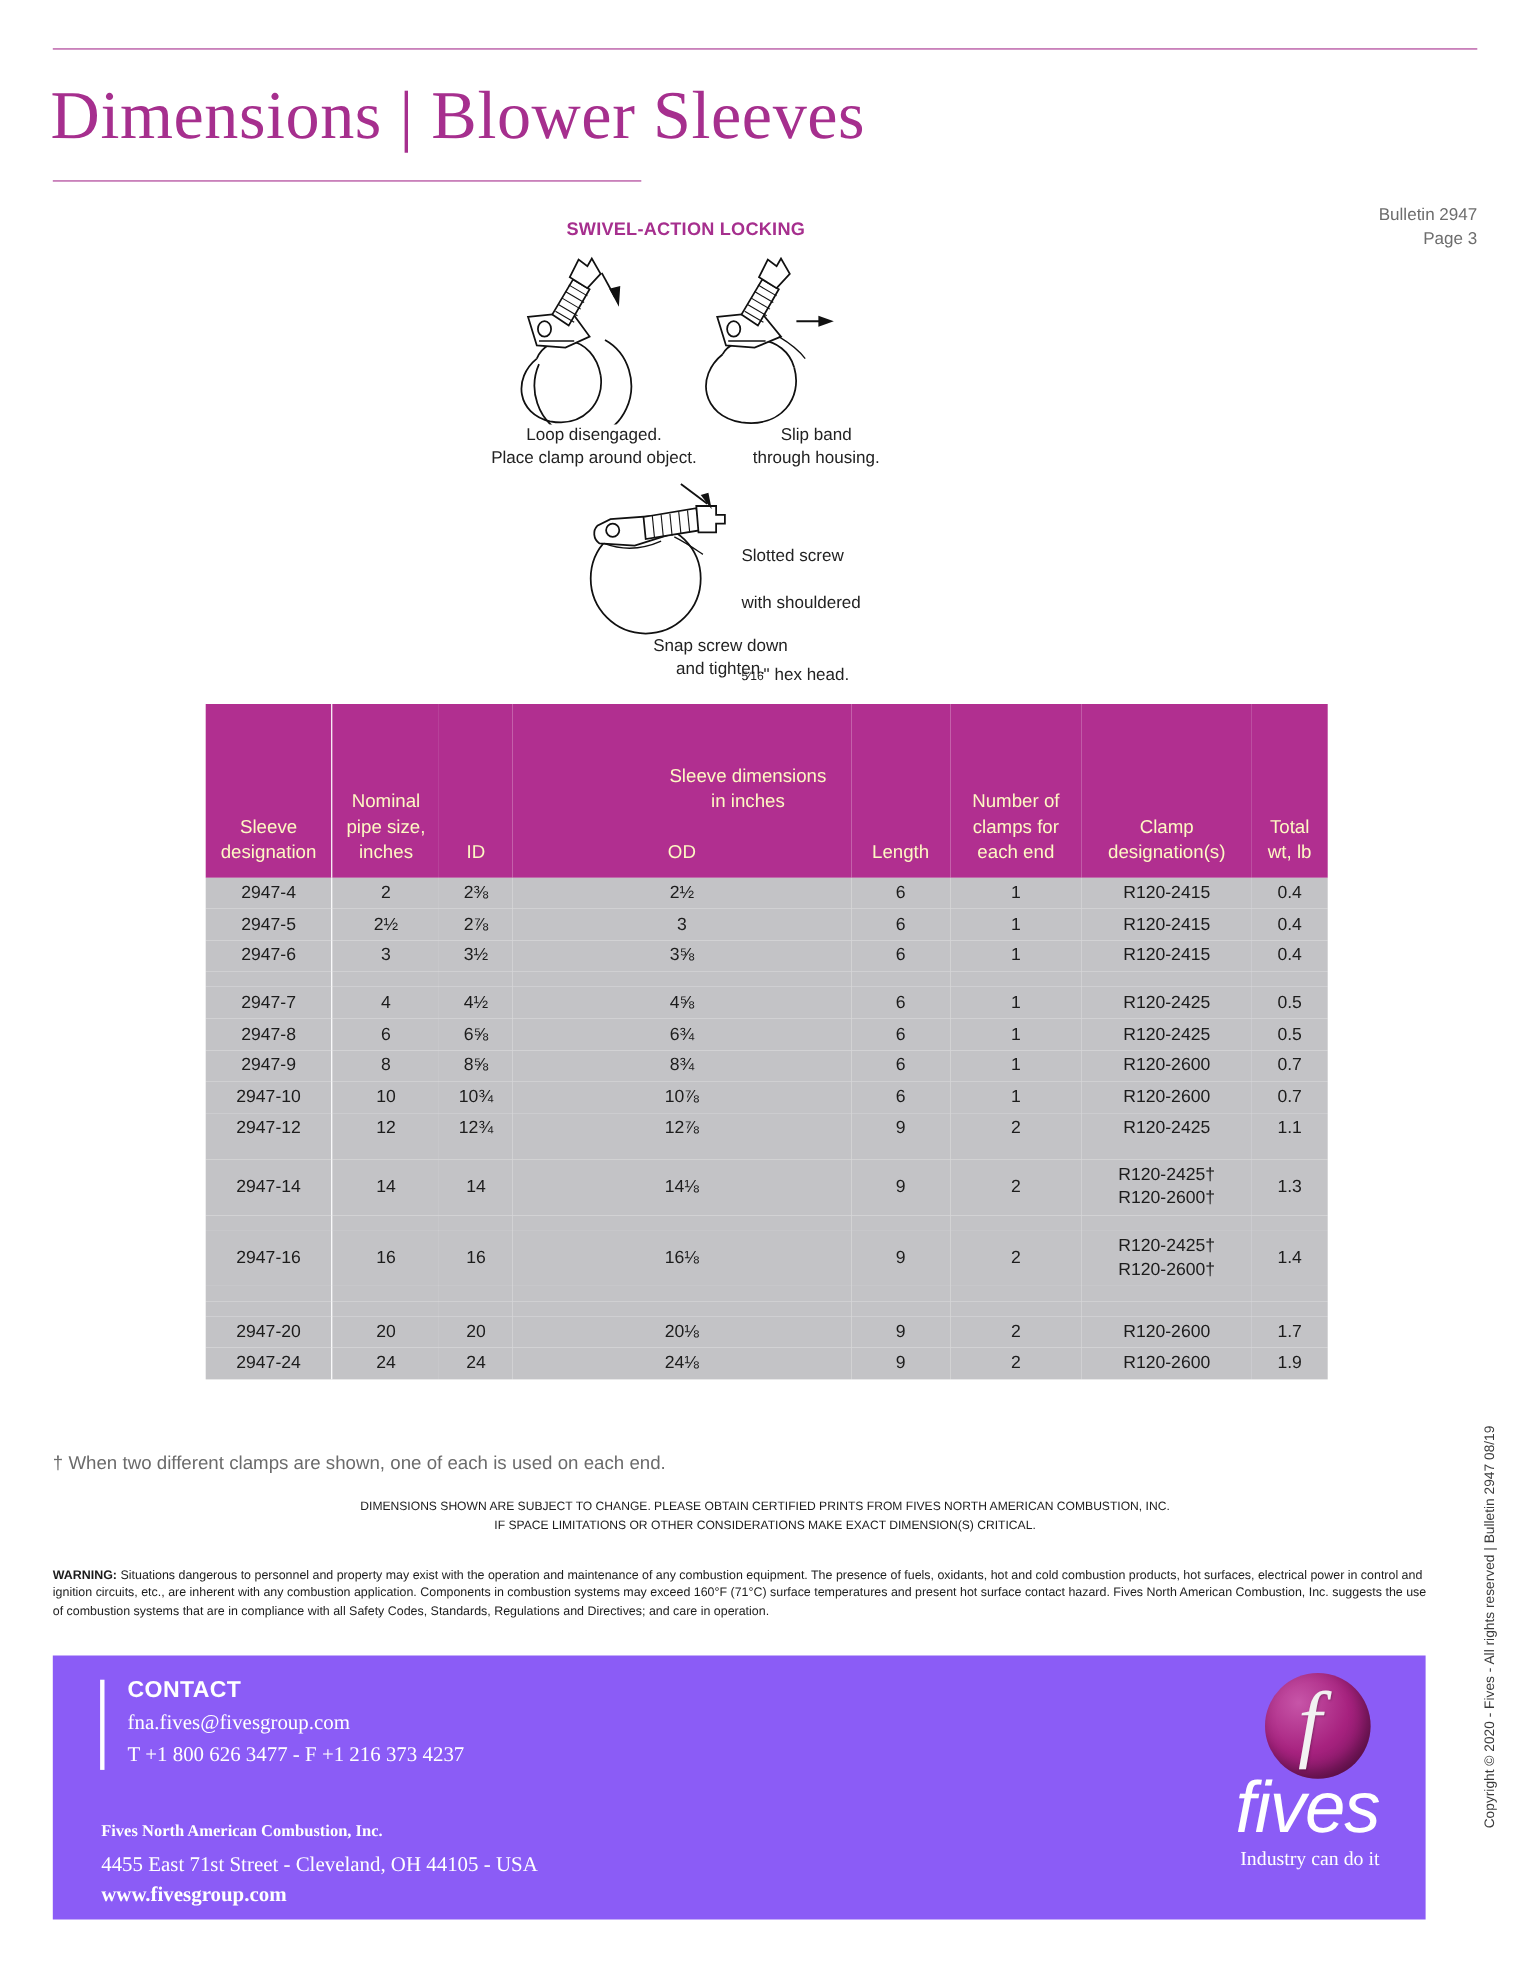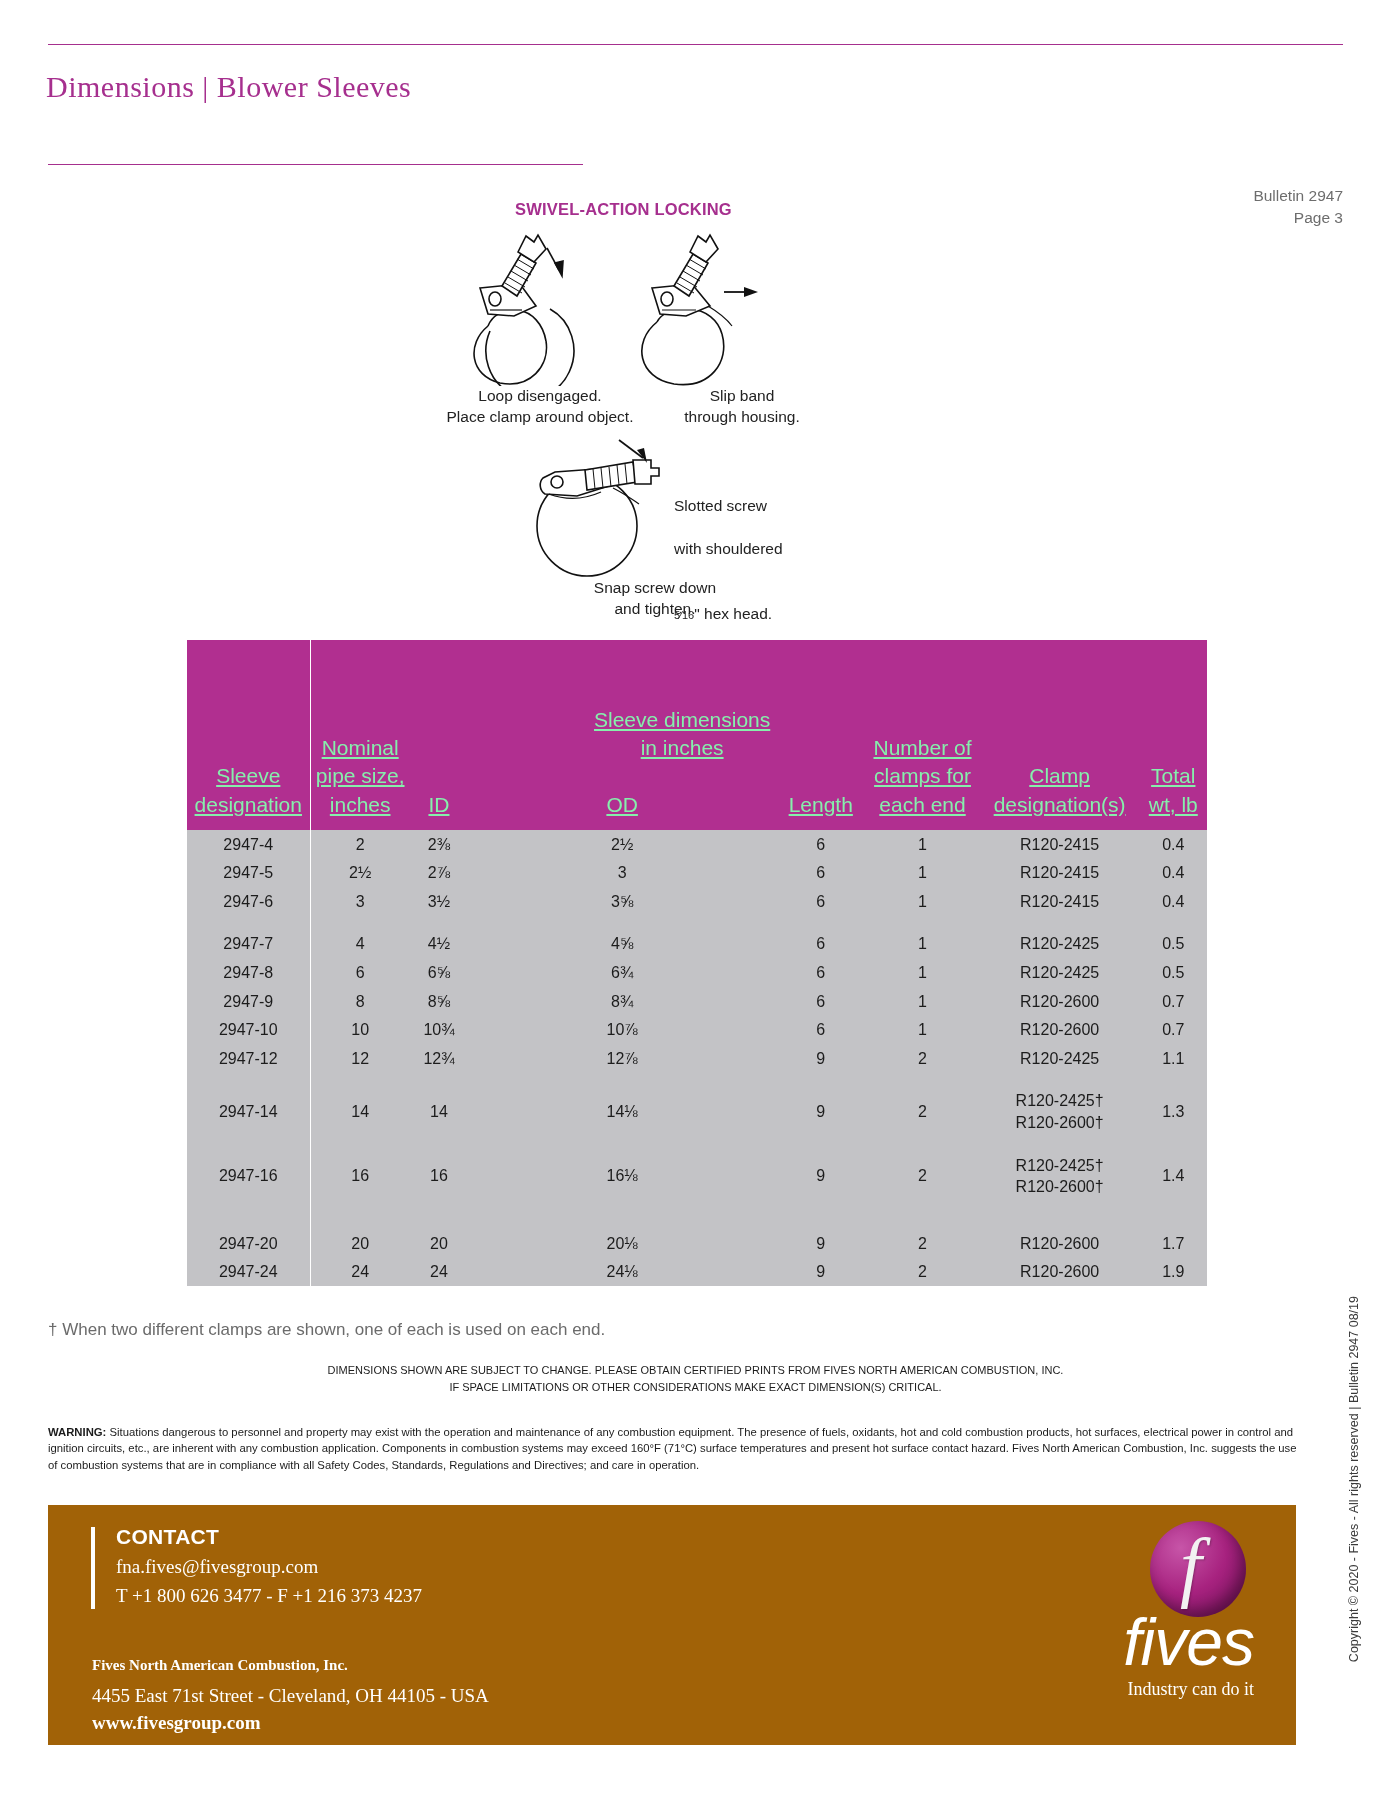--- a/index.html
+++ b/index.html
@@ -20,21 +20,21 @@
   #top-rule {
     position: absolute;
     left: 48px; top: 44px;
     width: 1295px; height: 1px;
     background: #a62f8e;
   }
   #page-title {
     position: absolute;
     left: 46px; top: 70px;
     font-family: "Liberation Serif", serif;
-    font-size: 30px;
+    font-size: 62px;
     font-weight: 400;
     letter-spacing: 0.5px;
     color: #a62f8e;
     white-space: nowrap;
   }
   #title-rule {
     position: absolute;
     left: 48px; top: 164px;
     width: 535px; height: 1px;
     background: #a62f8e;
@@ -89,27 +89,26 @@
   
   #spec-table {
     position: absolute;
     left: 187px; top: 640px;
     width: 1020px;
     border-collapse: collapse;
     font-size: 16px;
   }
   #spec-table thead th {
     background: #b12f90;
-    color: #86efac;
+    color: #fef9c3;
     font-weight: 400;
-    font-size: 21px;
+    font-size: 17px;
     padding: 0;
     vertical-align: bottom;
     line-height: 1.35;
-    text-decoration: underline;
   }
   #spec-table thead th .hdr {
     display: block;
     padding: 9px 4px 11px 4px;
     white-space: pre-line;
     text-align: center;
   }
   #spec-table tbody td {
     background: #c3c3c6;
     color: #1c1c1c;
@@ -170,21 +169,21 @@
     white-space: nowrap;
     transform-origin: 0 0;
     transform: rotate(-90deg) translate(-100%, 0);
   }
 
   
   #footer {
     position: absolute;
     left: 48px; top: 1505px;
     width: 1248px; height: 240px;
-    background: #a16207;
+    background: #8b5cf6;
   }
   #contact-bar {
     position: absolute;
     left: 43px; top: 22px;
     width: 4px; height: 82px;
     background: #ffffff;
   }
   #contact-heading {
     position: absolute;
     left: 68px; top: 20px;

